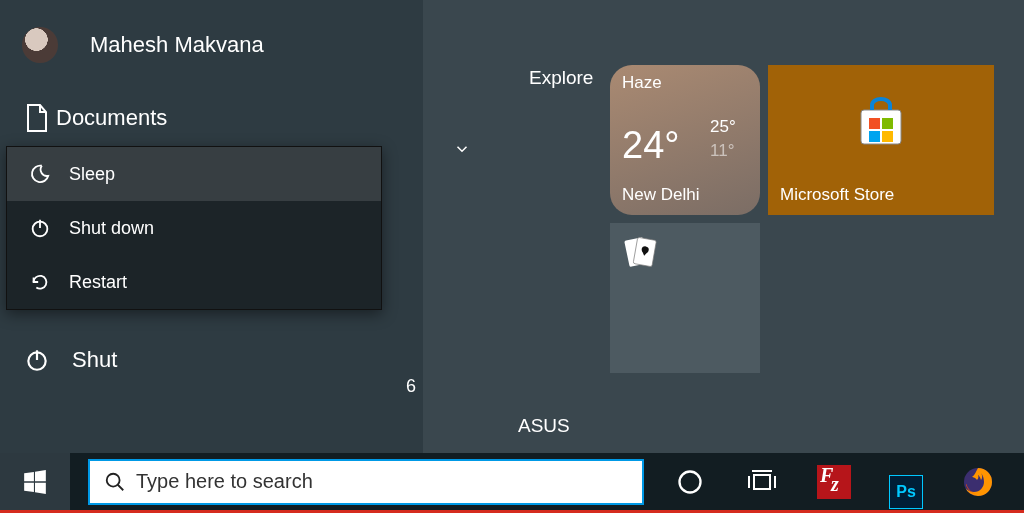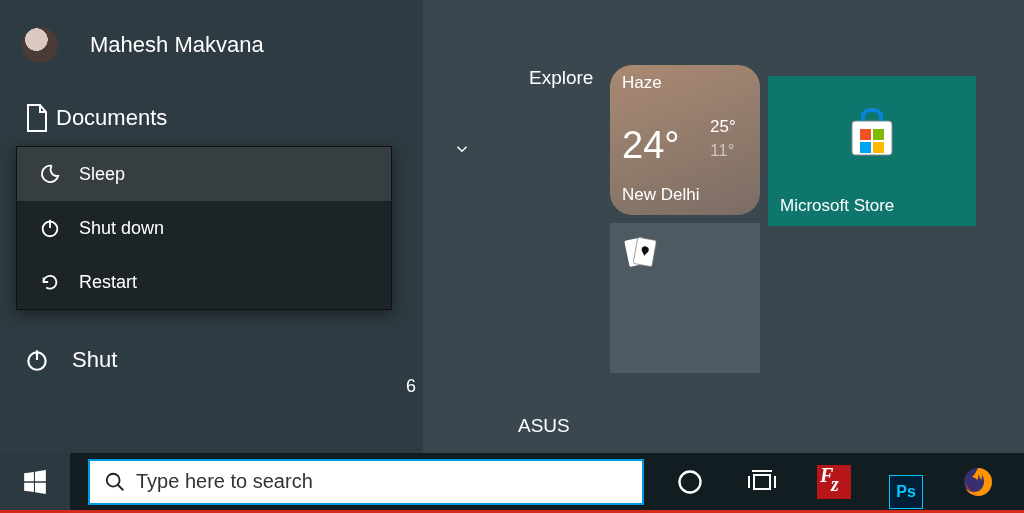--- a/index.html
+++ b/index.html
@@ -31,21 +31,21 @@
       height: 56px;
       padding: 0 22px;
       color: #fff; font-size: 22px;
     }
     .docs-icon { width: 30px; height: 30px; display: flex; align-items: center; justify-content: center; }
 
     .power-menu {
       width: 376px;
       background: rgba(0,0,0,0.38);
       border: 1px solid #111;
-      margin-left: 16px;
+      margin-left: 6px;
       box-shadow: 0 4px 14px rgba(0,0,0,0.45);
     }
     .pm-item {
       display: flex; align-items: center;
       gap: 16px;
       height: 54px;
       padding: 0 20px;
       color: #fff; font-size: 18px;
     }
     .pm-item.hover { background: rgba(255,255,255,0.12); }
@@ -83,22 +83,22 @@
       left: 187px; top: 65px; width: 150px; height: 150px;
       background: linear-gradient(160deg, #aa8a72 0%, #7b6d65 100%);
       border-radius: 22px;
     }
     .w-cond { position: absolute; left: 12px; top: 8px; font-size: 17px; }
     .w-temp { position: absolute; left: 12px; top: 48px; font-size: 38px; font-weight: 300; margin-top: 11px; }
     .w-high { position: absolute; left: 100px; top: 52px; font-size: 17px; }
     .w-low  { position: absolute; left: 100px; top: 76px; font-size: 17px; color: rgba(255,255,255,0.55); }
 
     .store-tile {
-      left: 345px; top: 76px; width: 208px; height: 150px;
-      background: #0f766e;
+      left: 345px; top: 65px; width: 226px; height: 150px;
+      background: #a16207;
       display: flex; align-items: center; justify-content: center;
     }
     .store-icon-wrapper { position: absolute; left: 50%; top: 38%; transform: translate(-50%,-50%); }
 
     .solitaire-tile {
       left: 187px; top: 223px; width: 150px; height: 150px;
       background: #4d5a61;
     }
     .cards-icon { position: absolute; left: 12px; top: 10px; }
 

